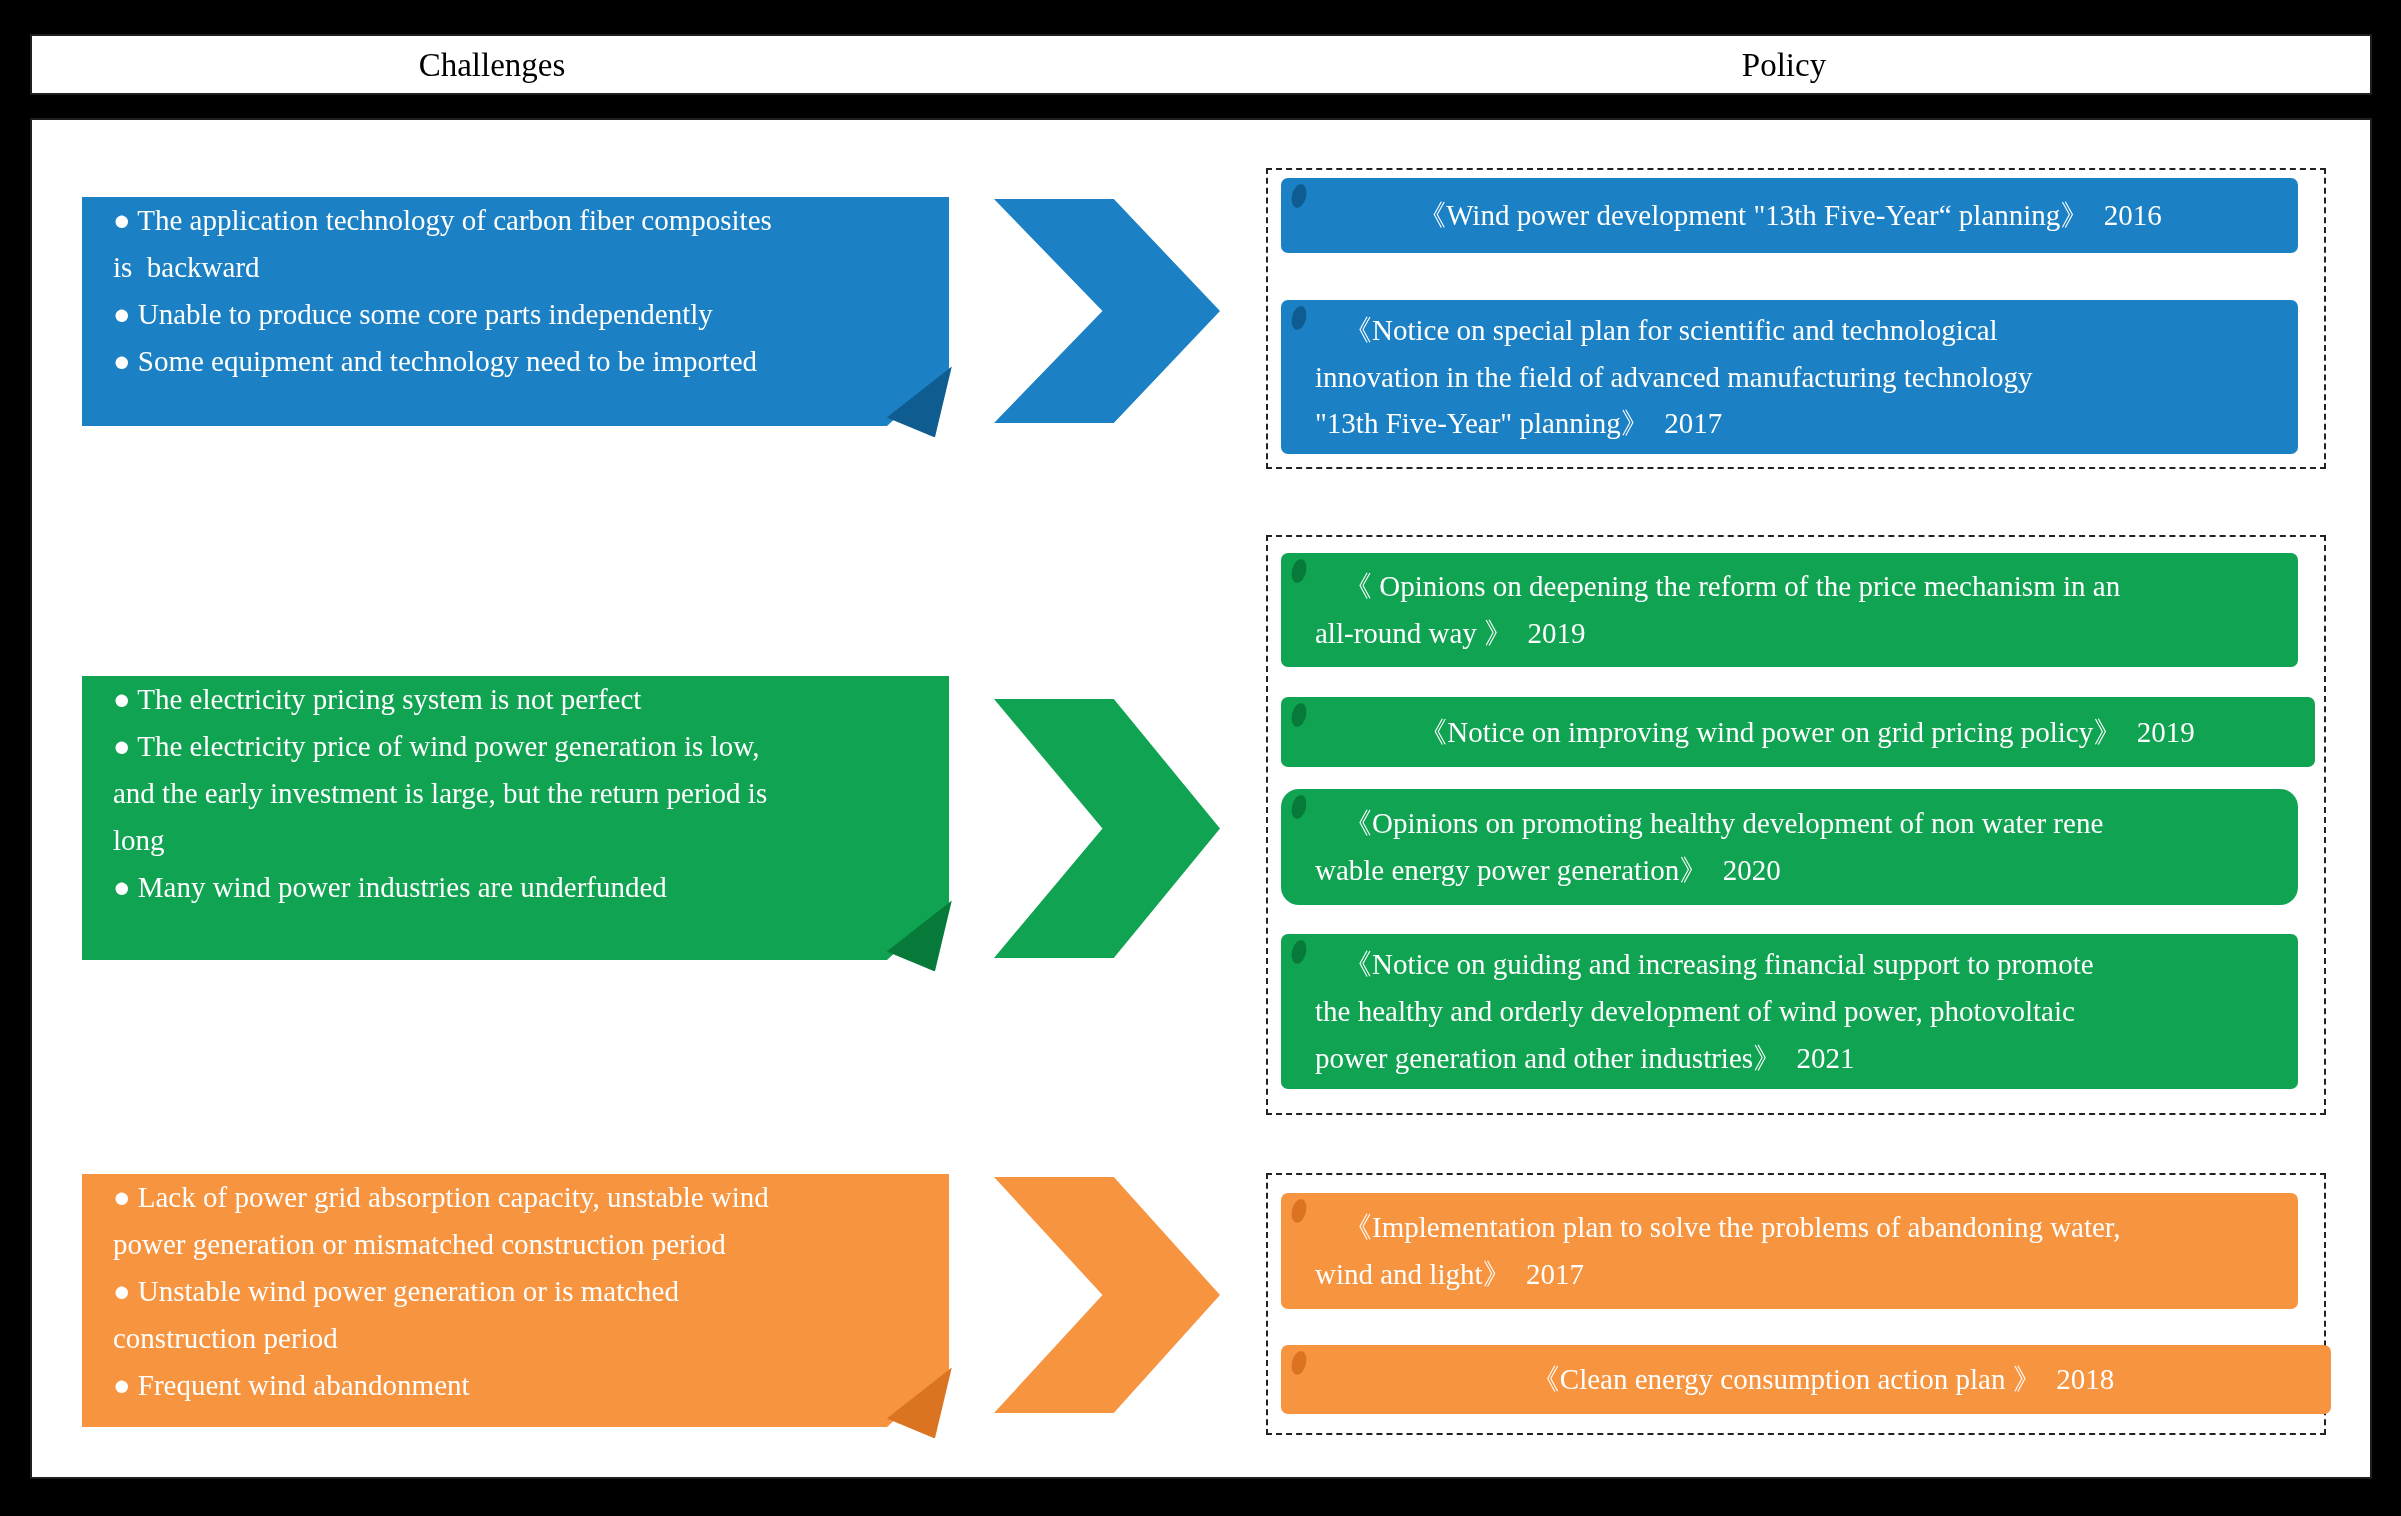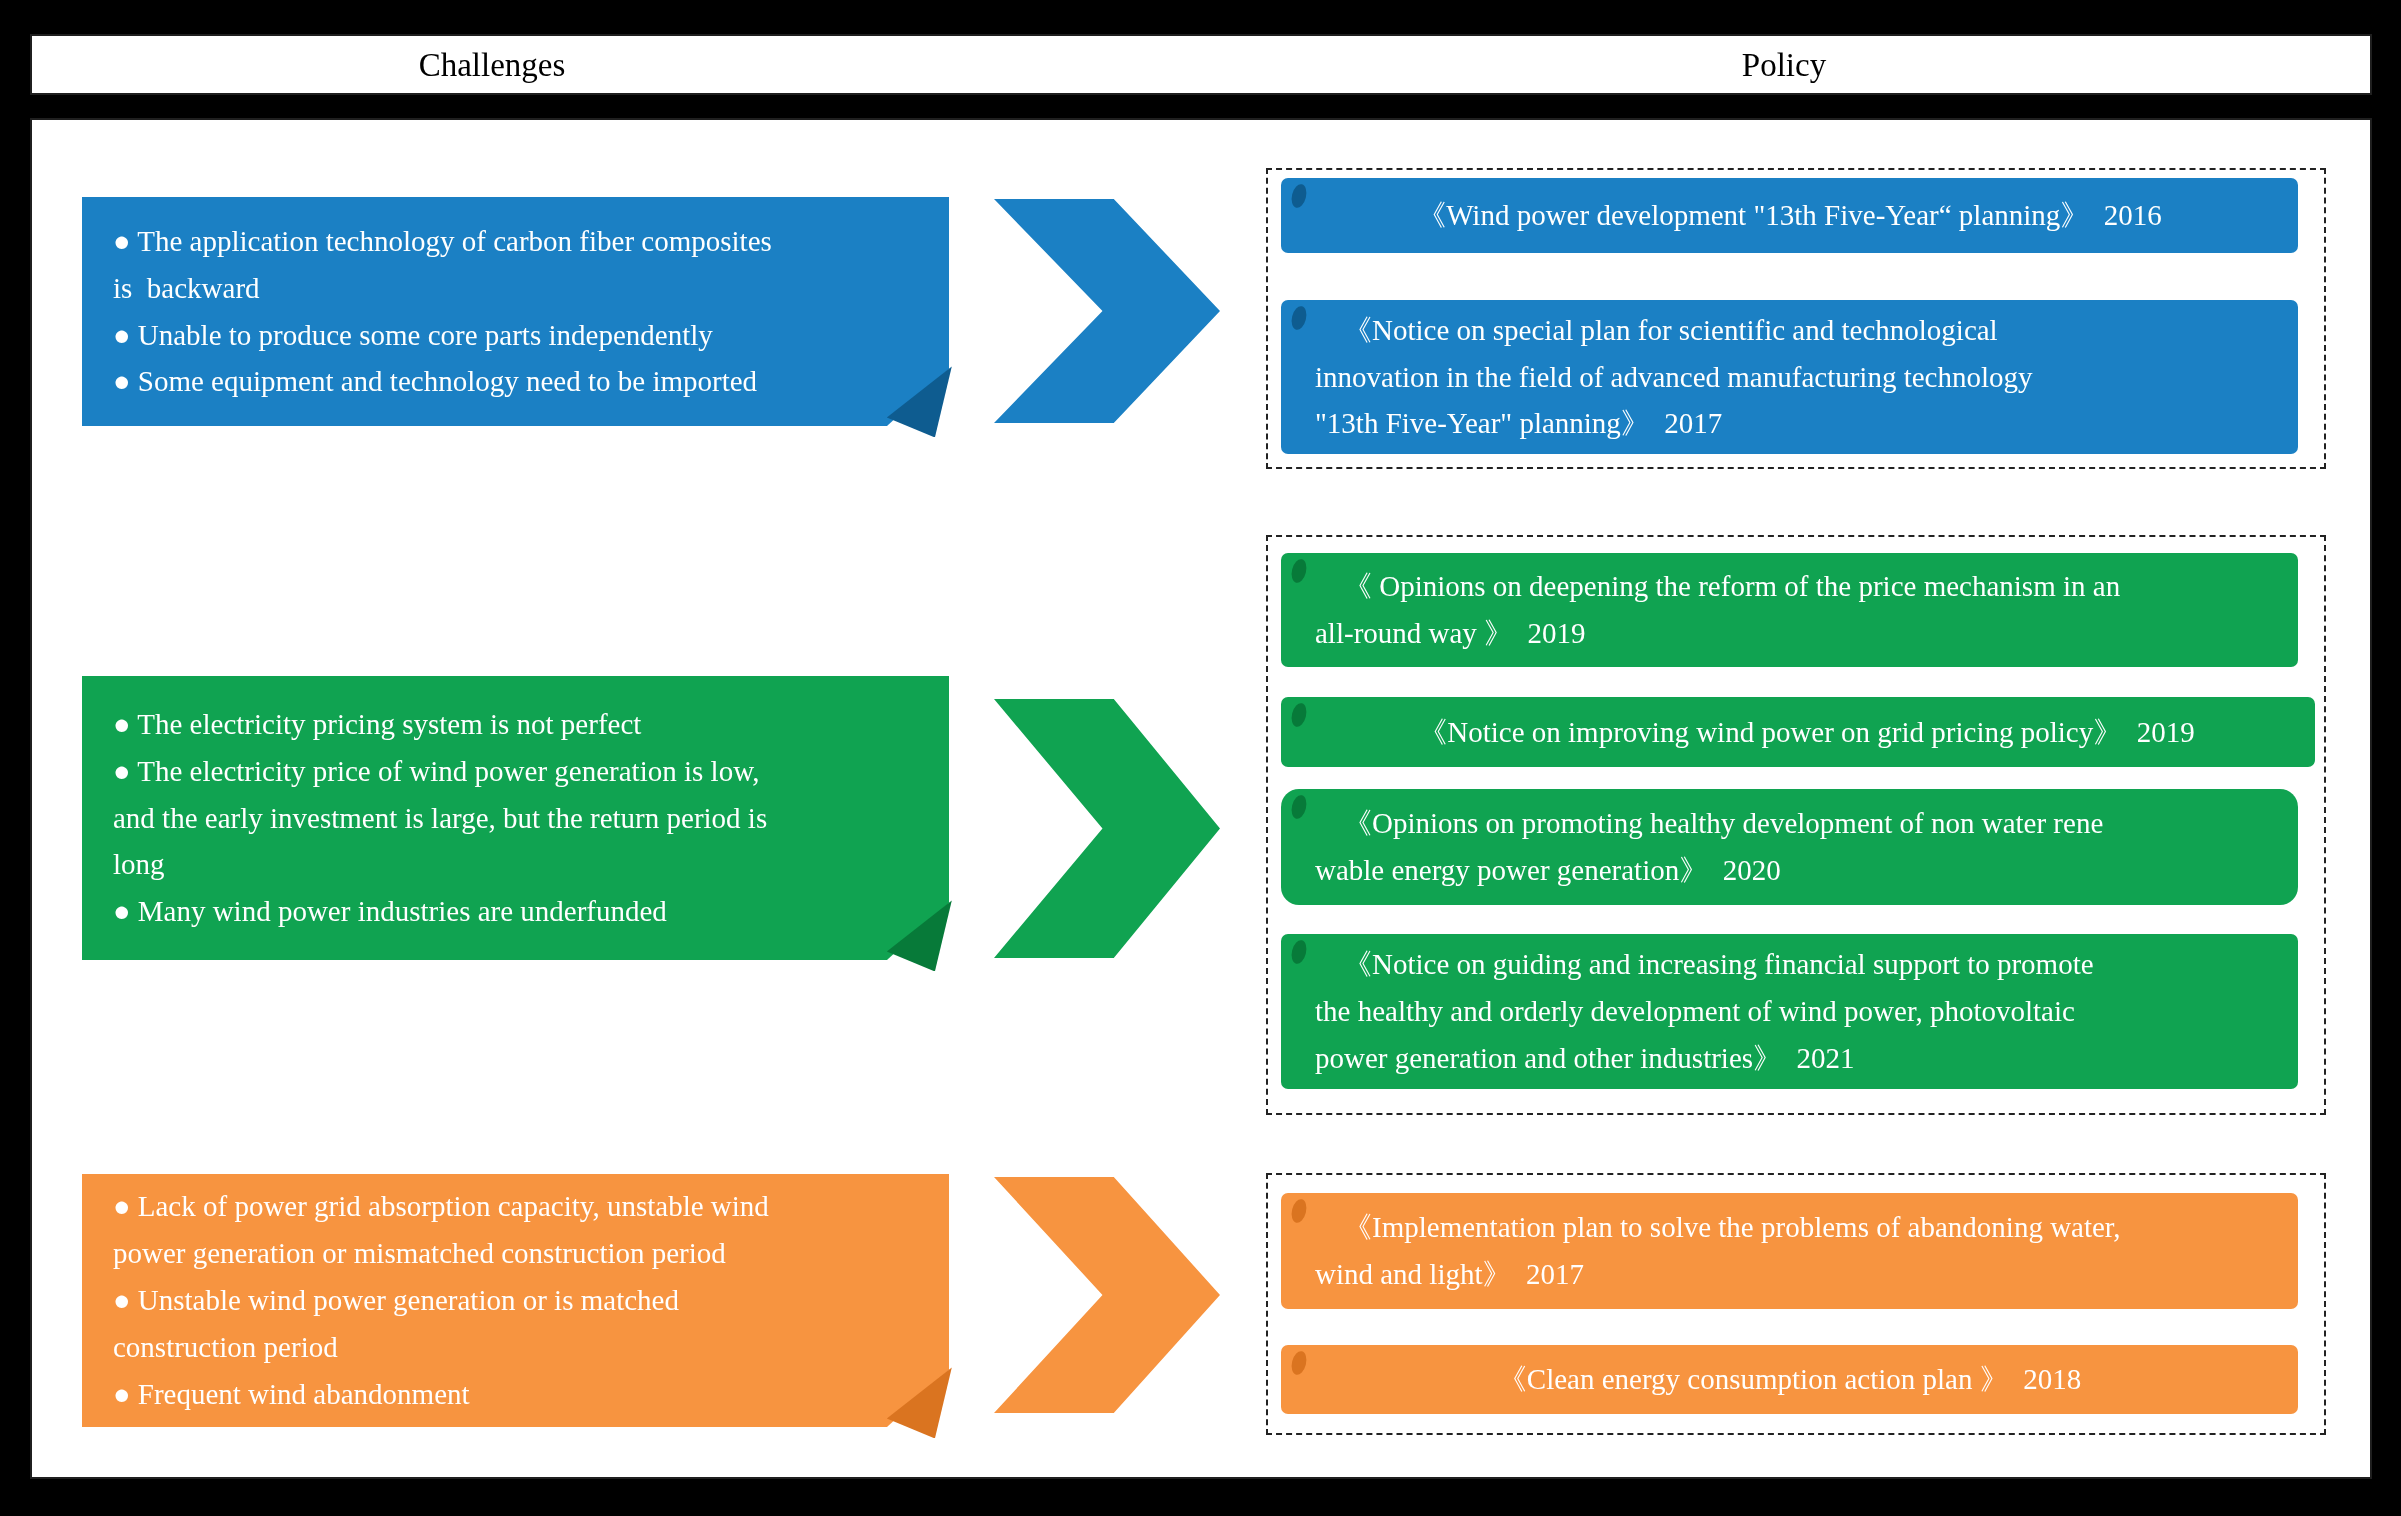--- a/index.html
+++ b/index.html
@@ -22,21 +22,21 @@
   .hdr{
     position:absolute;top:50%;transform:translate(-50%,-50%);
     font-size:33px;color:#000;white-space:nowrap;
   }
   .main-box{
     position:absolute;left:30px;top:118px;width:2338px;height:1357px;
     border:2.8px solid #1f1f1f;background:#ffffff;
   }
 
   
-  .note{position:absolute;display:flex;align-items:center;}
+  .note{position:absolute;display:flex;}
   .note::before{
     content:"";position:absolute;inset:0;background:var(--c);
     clip-path:polygon(0 0,100% 0,100% calc(100% - 57px),calc(100% - 62px) 100%,0 100%);
   }
   .note::after{
     content:"";position:absolute;width:65px;height:71px;right:-2.8px;bottom:-11.4px;
     background:var(--cd);
     clip-path:polygon(0 72%,100% 0,74% 100%);
   }
   .note-text{
@@ -178,21 +178,21 @@
   <div class="dashed" style="left:1266px;top:1173px;width:1056px;height:258px;"></div>
 
   <div class="scroll c-orange" style="left:1281px;top:1193px;width:1017px;height:116px;">
     <span class="knob"></span>
     <span class="tail"></span>
     <span class="comma"></span>
     <div class="scroll-text">《Implementation plan to solve the problems of abandoning water,
 wind and light》  2017</div>
   </div>
 
-  <div class="scroll c-orange" style="left:1281px;top:1345px;width:1017px;height:69px;">
+  <div class="scroll c-orange" style="left:1281px;top:1345px;width:1017px;height:69px;padding-left:33px;">
     <span class="knob"></span>
     <span class="tail"></span>
     <span class="comma"></span>
     <div class="scroll-text center">《Clean energy consumption action plan 》  2018</div>
   </div>
 
 </div>
 
 
 </body></html>

